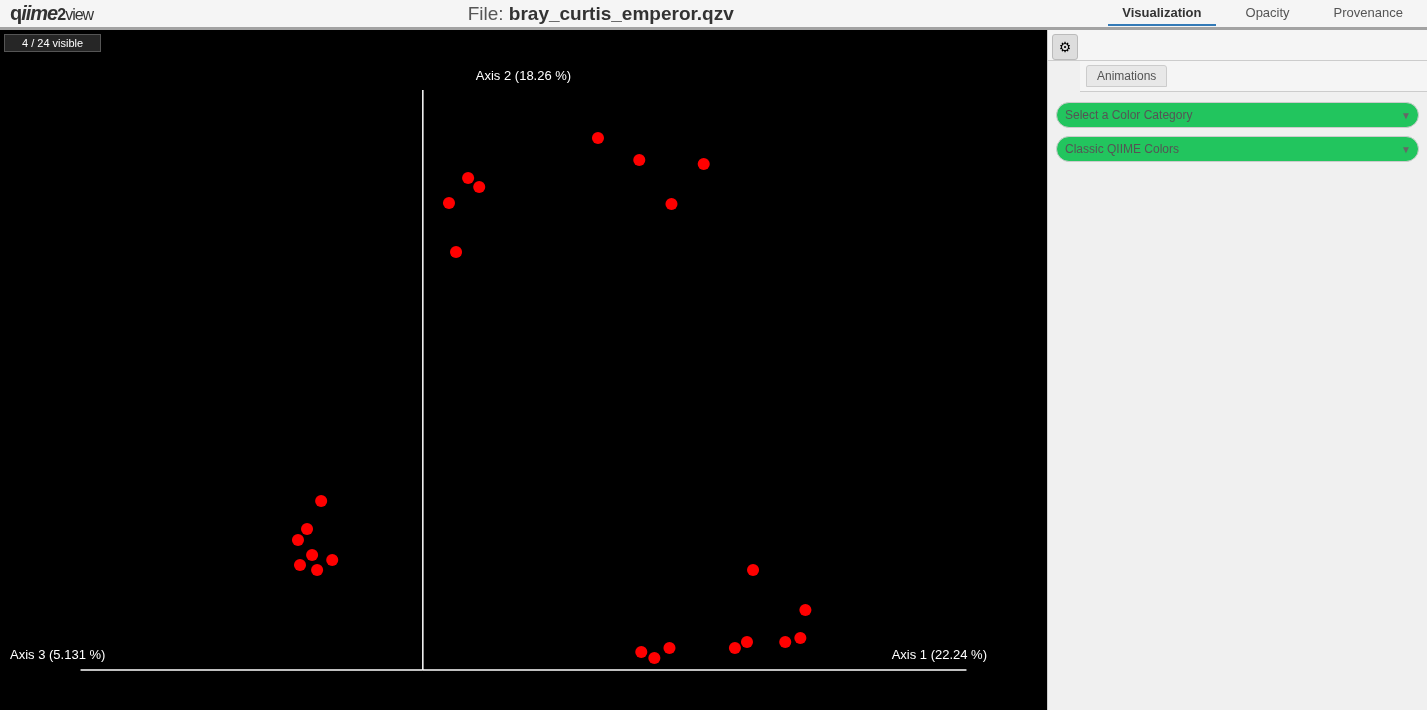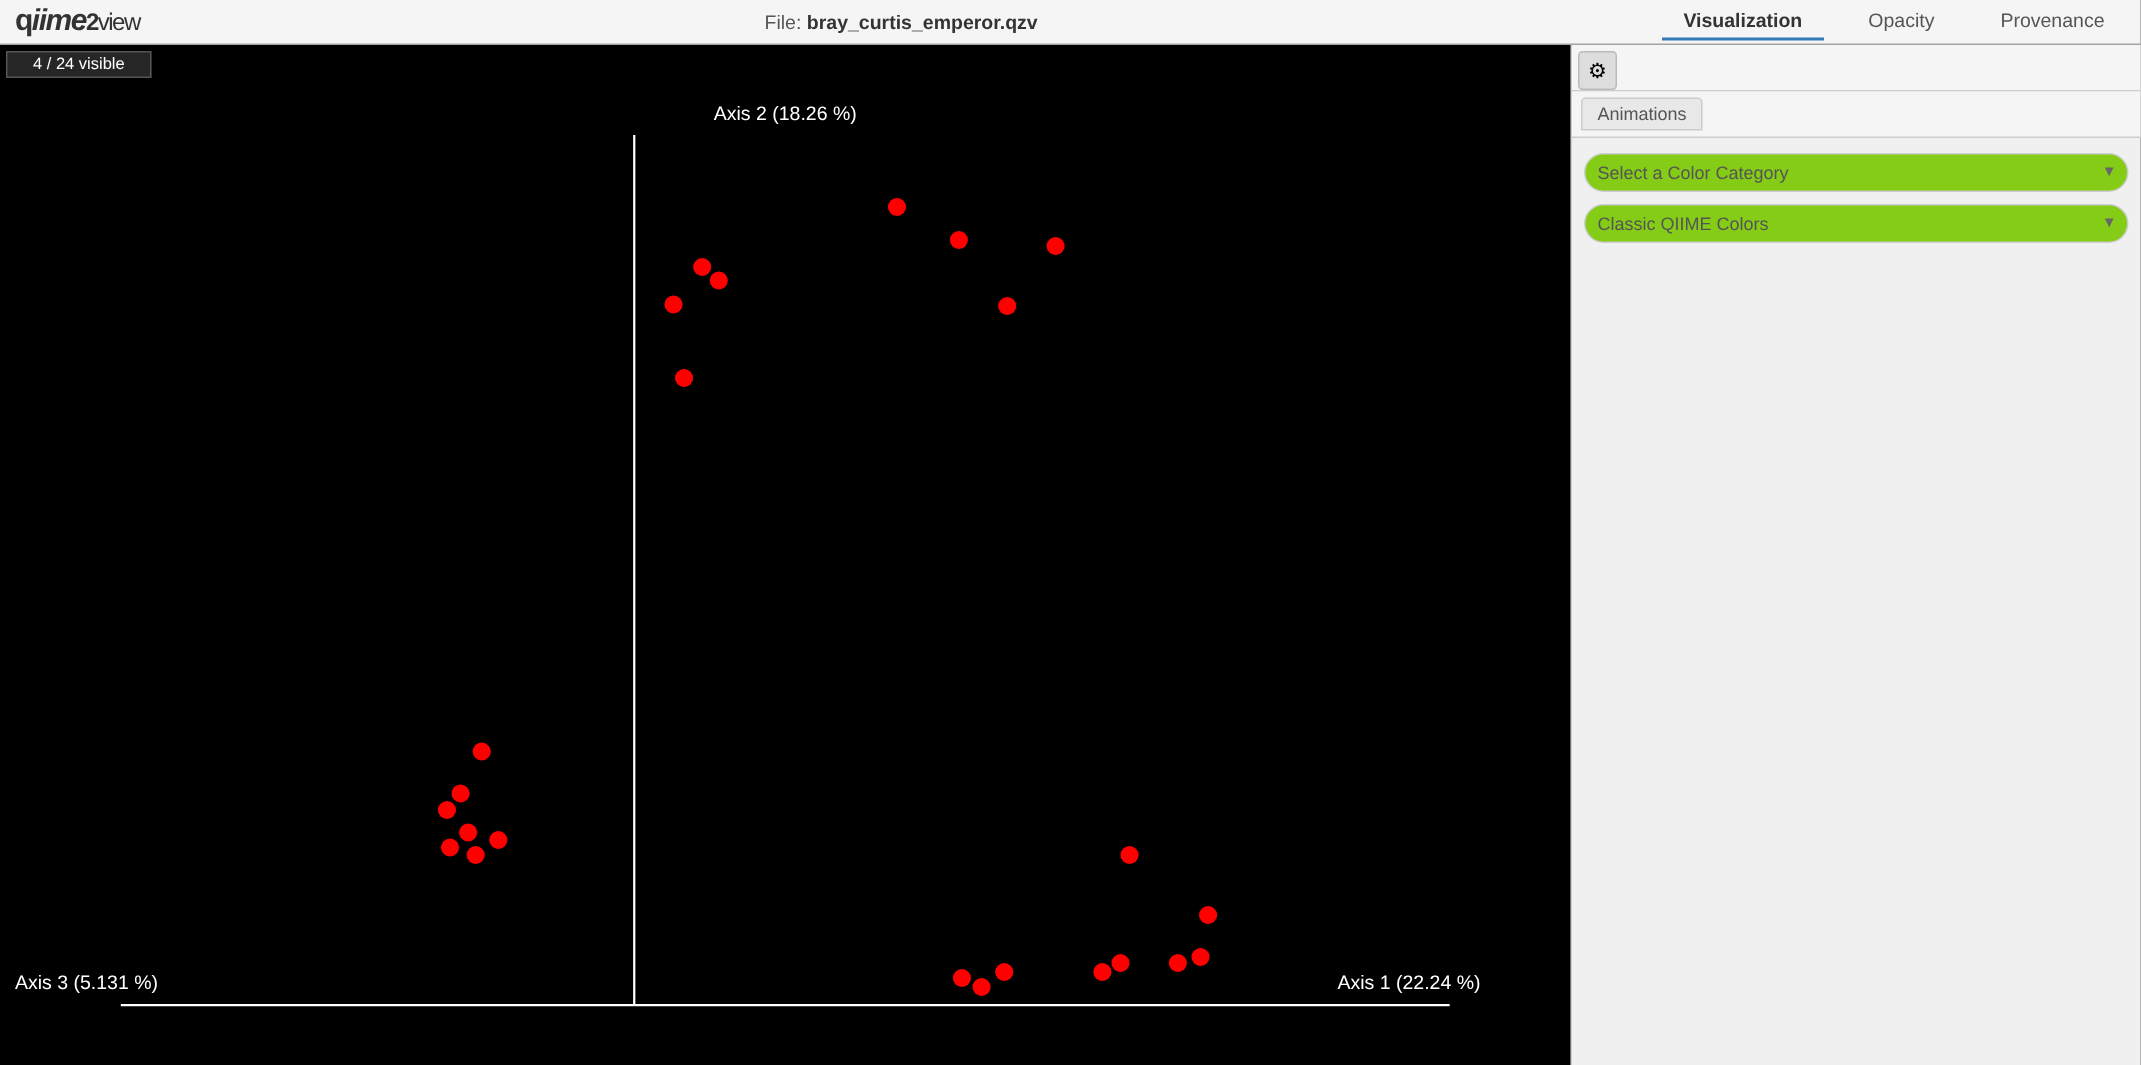--- a/index.html
+++ b/index.html
@@ -4,38 +4,38 @@
   <style>
     * { margin: 0; padding: 0; box-sizing: border-box; }
     body { width: 1427px; height: 710px; overflow: hidden; font-family: Arial, sans-serif; background: #f0f0f0; }
 
     
     .header {
       position: absolute;
       top: 0; left: 0; right: 0;
       height: 30px;
       background: #f5f5f5;
-      border-bottom: 1px solid #a3a3a3;
+      border-bottom: 3px solid #a3a3a3;
       display: flex;
       align-items: center;
       justify-content: space-between;
       padding: 0 10px;
       z-index: 10;
     }
     .header-logo {
       font-size: 20px;
       font-weight: bold;
       color: #333;
       letter-spacing: -1px;
     }
     .header-logo span.q { color: #333; }
     .header-logo span.two { color: #333; font-size: 16px; }
     .header-logo span.view { color: #333; font-size: 16px; font-weight: normal; }
     .header-file {
-      font-size: 13px;
+      font-size: 19px;
       color: #555;
     }
     .header-file span.filename {
       font-weight: bold;
       color: #333;
     }
     .header-tabs {
       display: flex;
       gap: 16px;
     }
@@ -145,20 +145,21 @@
       justify-content: center;
       font-size: 14px;
       margin-right: 4px;
     }
 
     
     .animations-row {
       padding: 4px 6px;
       background: #f5f5f5;
       border-bottom: 1px solid #ccc;
+      margin-left: 32px;
     }
     .animations-tab {
       display: inline-block;
       padding: 3px 10px;
       font-size: 12px;
       background: #e8e8e8;
       border: 1px solid #ccc;
       border-radius: 3px 3px 0 0;
       cursor: pointer;
       color: #555;
@@ -174,21 +175,21 @@
     .select-wrapper {
       position: relative;
       width: 100%;
       margin-bottom: 8px;
     }
     .select-wrapper select {
       width: 100%;
       padding: 5px 24px 5px 8px;
       font-size: 12px;
       color: #555;
-      background: #84cc16;
+      background: #22c55e;
       border: 1px solid #ccc;
       border-radius: 13px;
       appearance: none;
       -webkit-appearance: none;
       cursor: pointer;
     }
     .select-arrow {
       position: absolute;
       right: 8px;
       top: 50%;

